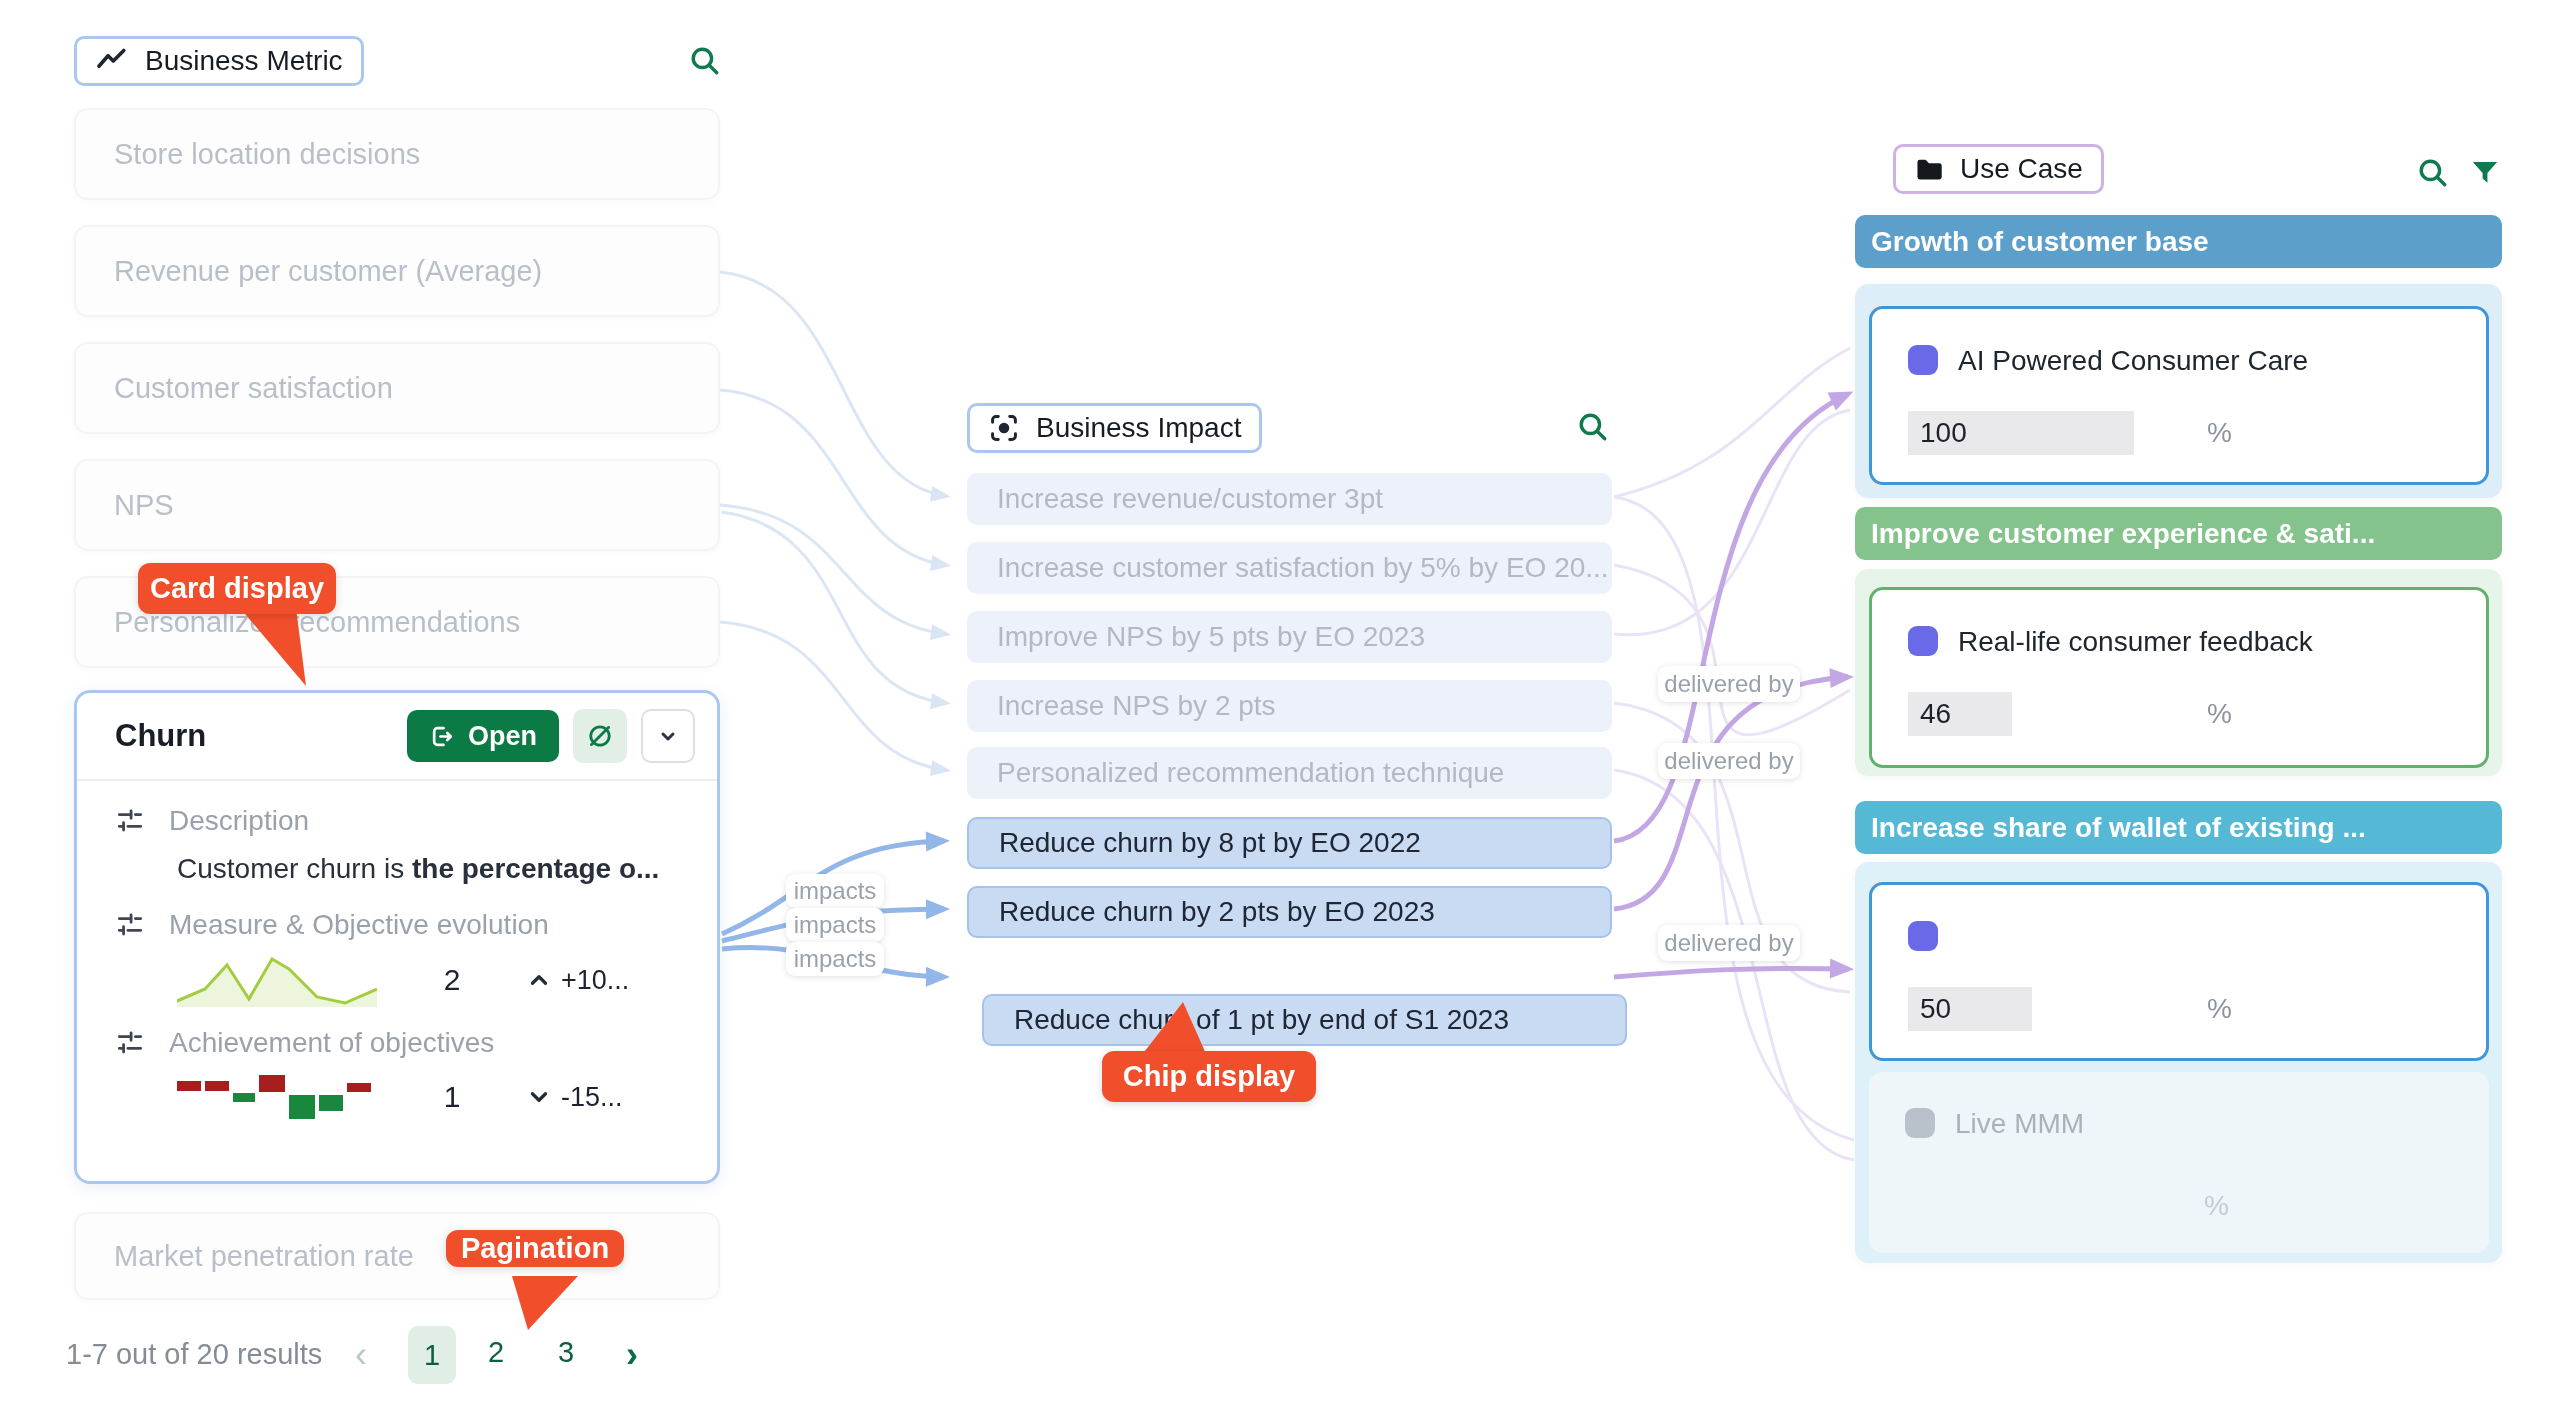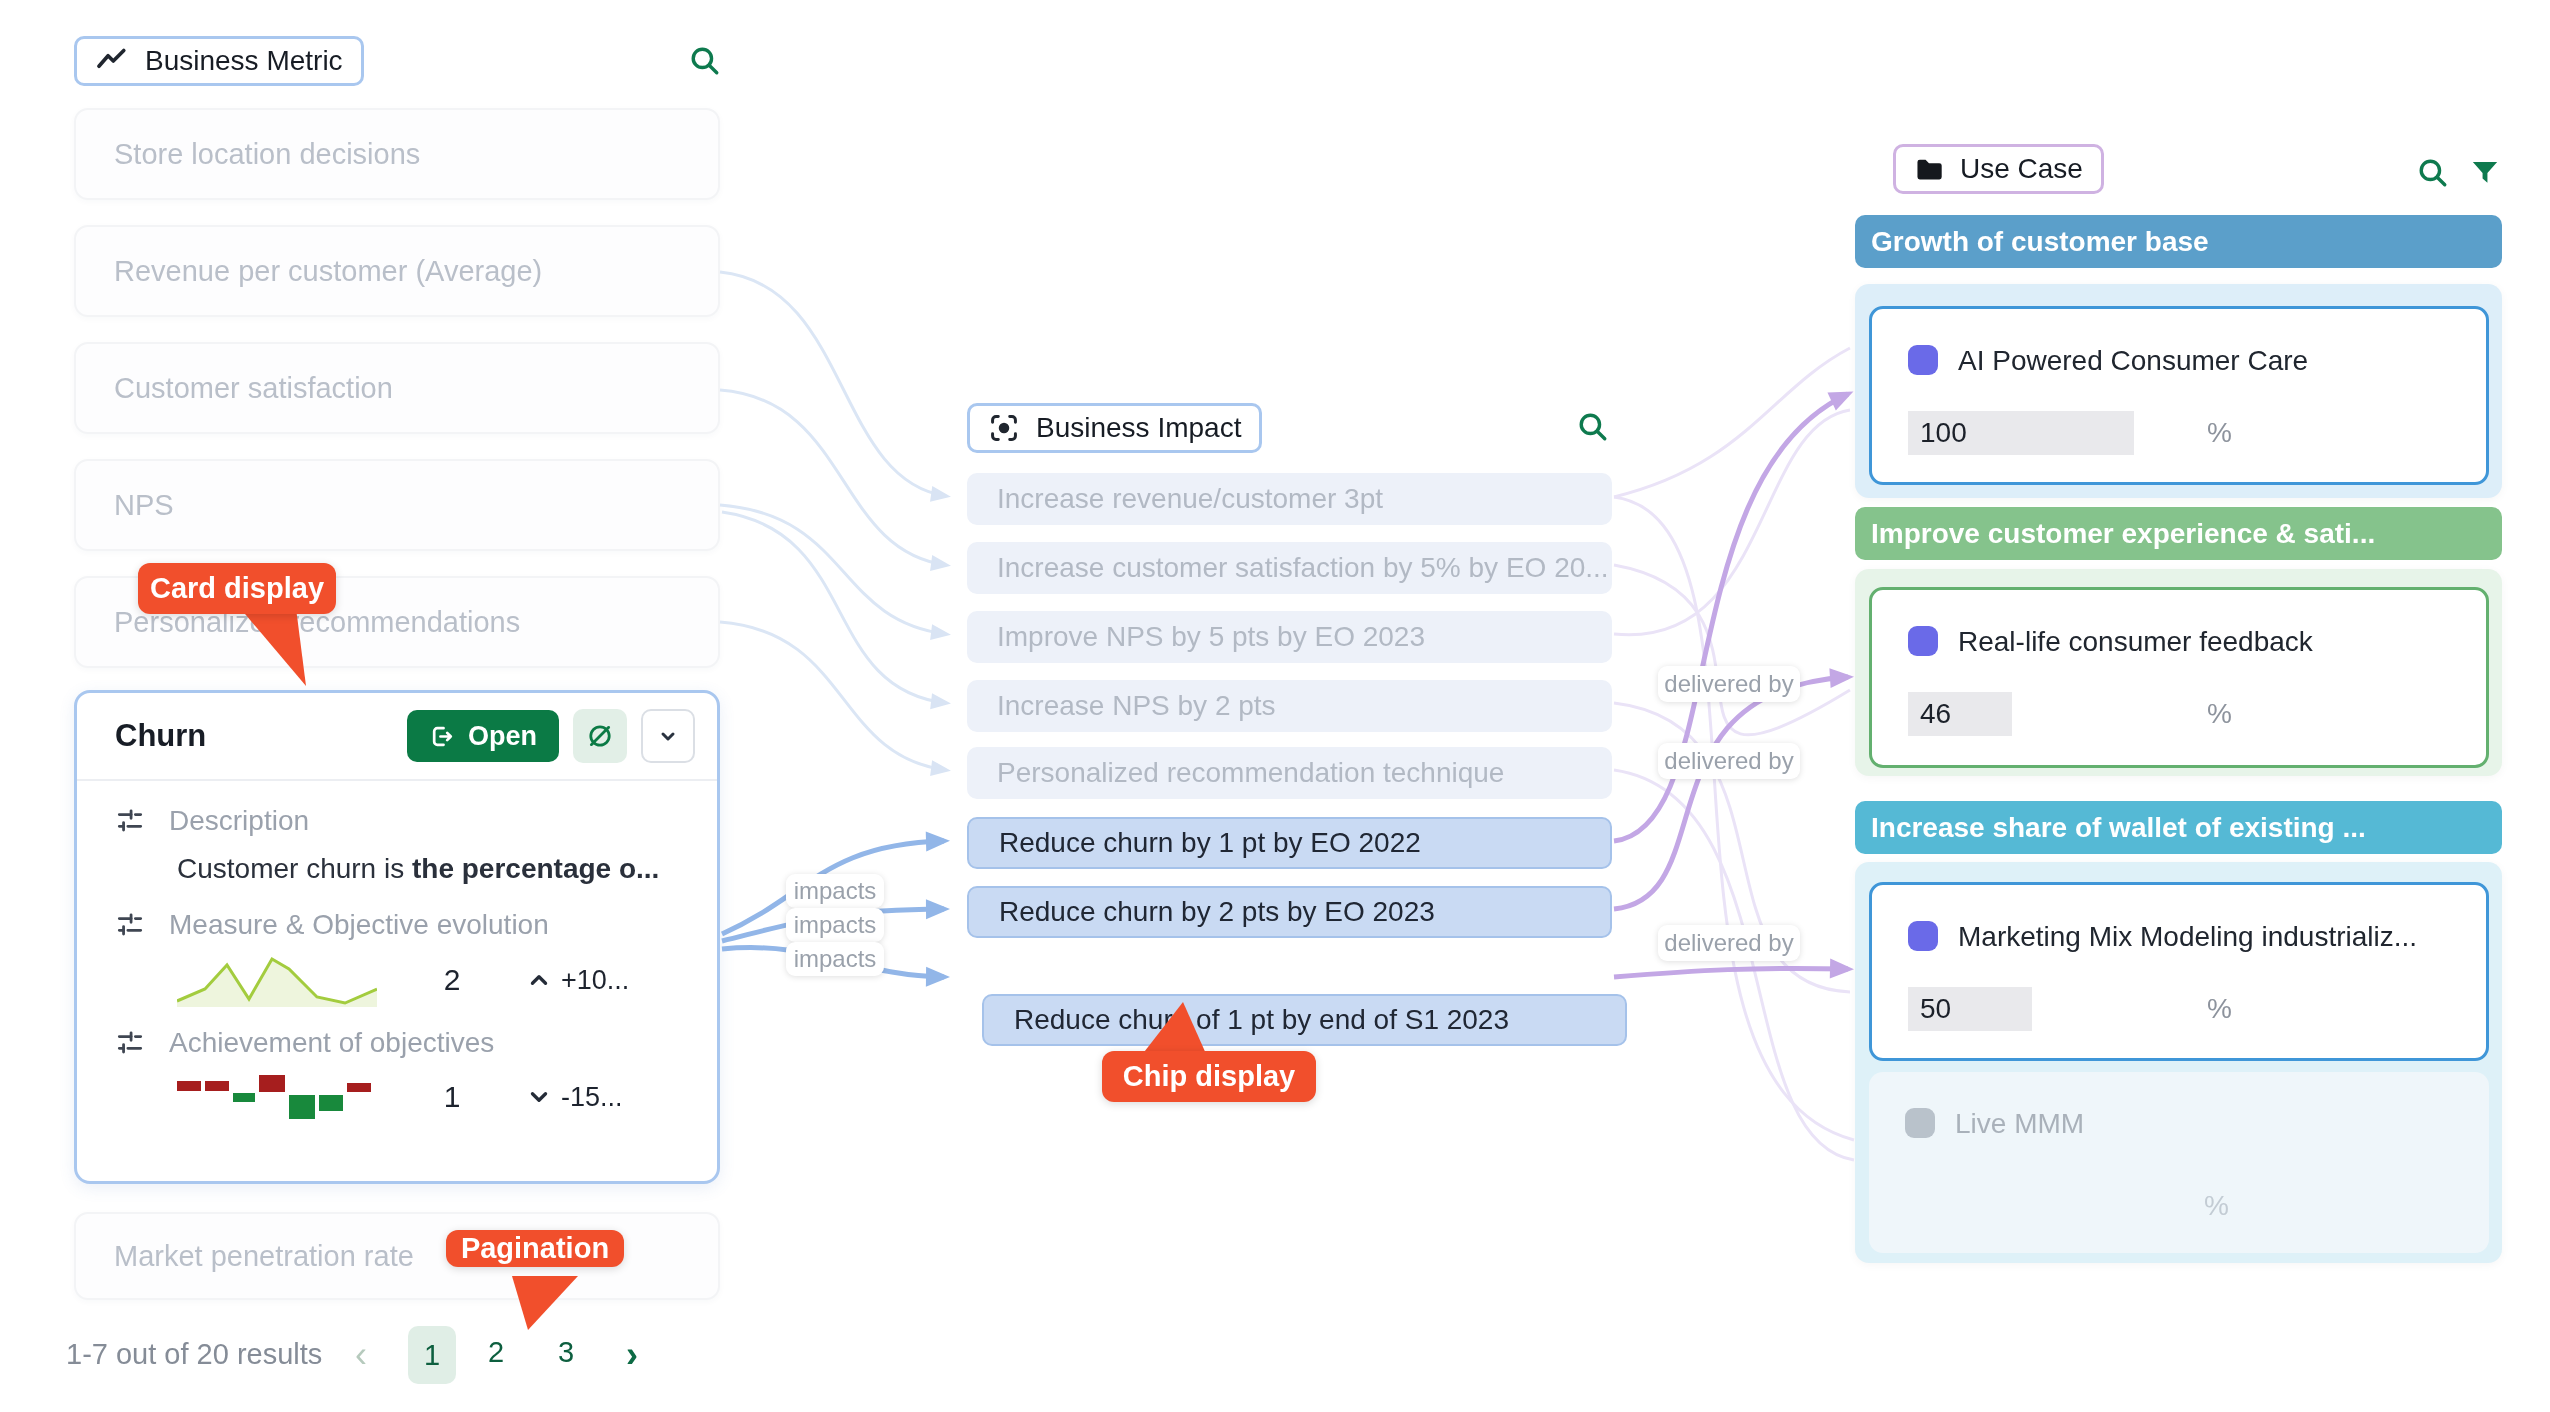--- a/index.html
+++ b/index.html
@@ -268,21 +268,21 @@
 <div class="chip faded" style="top:611px;">
     <span>Improve NPS by 5 pts by EO 2023</span>
   </div>
 <div class="chip faded" style="top:680px;">
     <span>Increase NPS by 2 pts</span>
   </div>
 <div class="chip faded" style="top:747px;">
     <span>Personalized recommendation technique</span>
   </div>
 <div class="chip active" style="top:817px;">
-    <span>Reduce churn by 1 pt by EO 2022</span>
+    <span>Reduce churn by 8 pt by EO 2022</span>
   </div>
 <div class="chip active" style="top:886px;">
     <span>Reduce churn by 2 pts by EO 2023</span>
   </div>
 <div class="chip active" style="top:994px;margin-left:15px;">
     <span>Reduce churn of 1 pt by end of S1 2023</span>
   </div>
 
 <div class="edge-pill" style="left:786px;top:874px;width:98px;height:34px;">impacts</div>
 <div class="edge-pill" style="left:786px;top:908px;width:98px;height:34px;">impacts</div>
@@ -329,21 +329,20 @@
     <div class="uc-unit">%</div>
   </div>
 </div>
 
 <div class="uc-banner" style="top:801px;background:#55b9d5;">
     <span>Increase share of wallet of existing ...</span>
   </div>
 <div class="uc-group" style="top:862px;height:401px;background:#def1f8;">
   <div class="uc-card" style="top:20px;height:179px;border:3px solid #3f96d8;">
     <div class="uc-square"></div>
-    <div class="uc-title">Marketing Mix Modeling industrializ...</div>
     <div class="uc-input" style="width:124px;">50</div>
     <div class="uc-unit">%</div>
   </div>
   <div class="uc-card" style="top:210px;height:181px;background:#eff6fa;">
     <div class="uc-square" style="background:#b9c2cb;"></div>
     <div class="uc-title" style="color:#a9b1ba;">Live MMM</div>
     <div class="uc-unit" style="top:118px;color:#c3ccd4;">%</div>
   </div>
 </div>
 

